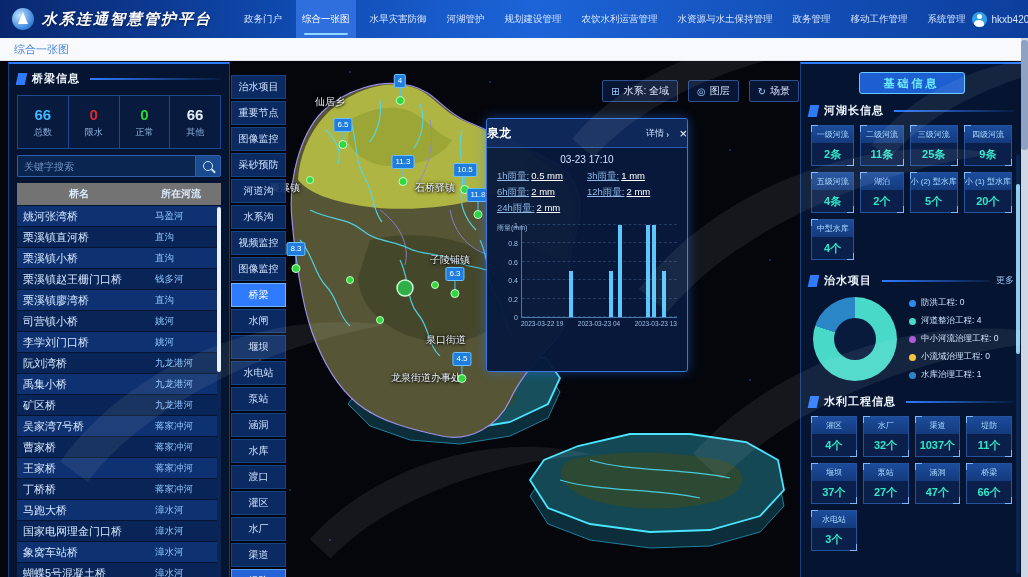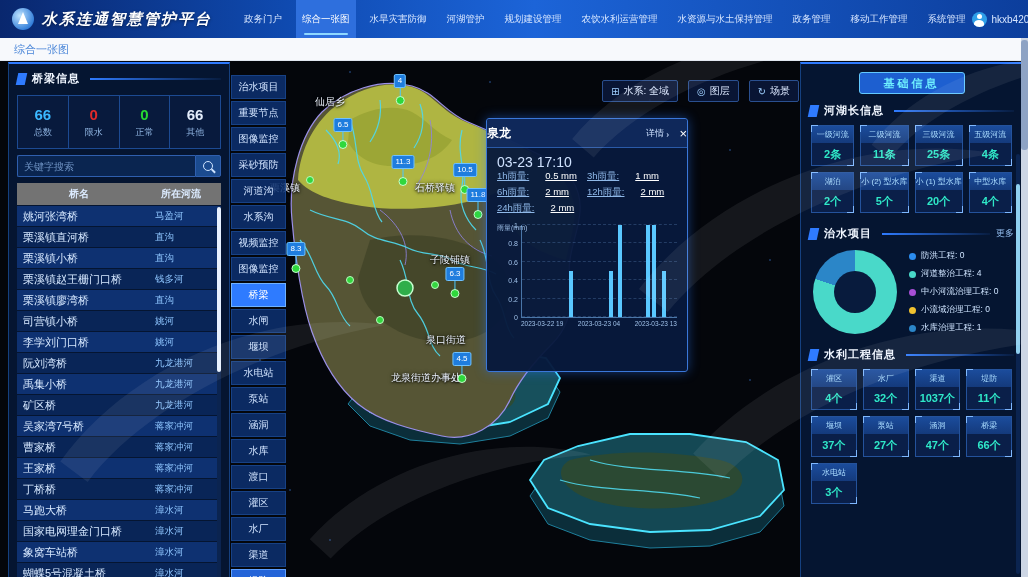--- a/index.html
+++ b/index.html
@@ -89,26 +89,26 @@
 
 .popup{position:absolute;left:486px;top:118px;width:200px;height:252px;background:rgba(7,25,60,.96);
   border:1px solid #3a77d9;border-radius:3px;box-shadow:0 0 12px rgba(40,120,255,.45);z-index:12;}
 .p-head{display:flex;align-items:center;height:28px;padding:0 0;border-bottom:1px solid #2a5aa8;
   background:rgba(22,52,112,.6);border-radius:3px 3px 0 0;}
 .p-title{color:#fff;font-size:12px;font-weight:bold;}
 .p-details{margin-left:auto;color:#cfe2ff;font-size:9px;cursor:pointer;display:flex;align-items:center;gap:2px;font-family:Liberation Serif, serif;}
 .arr{font-style:normal;color:#cfe2ff;font-size:10px;}
 .p-close{color:#fff;font-size:13px;margin-left:10px;cursor:pointer;line-height:1;}
 .p-body{padding:6px 10px 0 10px;}
-.p-time{color:#cfe2ff;font-size:14px;}
+.p-time{color:#cfe2ff;font-size:10px;margin-bottom:5px;text-align:center;}
 .metrics{display:grid;grid-template-columns:1fr 1fr;row-gap:3px;margin-bottom:6px;}
 .metric{white-space:nowrap;font-size:9.5px;}
 .metric div{display:inline;text-decoration:underline;}
 .m-k{color:#8fb8e8;}
-.m-v{color:#fff;margin-left:16px;}
+.m-v{color:#fff;margin-left:2px;}
 .chart{position:relative;margin-top:2px;}
 .ylab{position:absolute;top:-2px;left:0;font-size:7px;color:#9fc0e8;z-index:2;}
 #rain-plot{position:relative;margin-left:24px;margin-top:10px;height:92px;
   border-left:1px solid #4a76a8;border-bottom:1px solid #4a76a8;}
 .ytick{position:absolute;left:-22px;width:18px;text-align:right;font-size:7px;color:#9fc0e8;transform:translateY(50%);}
 .gline{position:absolute;left:0;right:0;border-top:1px dashed rgba(90,130,180,.35);}
 .bar{position:absolute;bottom:0;width:4px;background:#5ac8ff;}
 #rain-xlabels{margin-left:24px;display:flex;justify-content:space-between;font-size:6.5px;color:#9fc0e8;padding-top:2px;}
 
 
@@ -486,20 +486,24 @@
         </div>
         <div class="card">
           <div class="card-l">二级河流</div>
           <div class="card-v">11条</div>
         </div>
         <div class="card">
           <div class="card-l">三级河流</div>
           <div class="card-v">25条</div>
         </div>
         <div class="card">
+          <div class="card-l">四级河流</div>
+          <div class="card-v">9条</div>
+        </div>
+        <div class="card">
           <div class="card-l">五级河流</div>
           <div class="card-v">4条</div>
         </div>
         <div class="card">
           <div class="card-l">湖泊</div>
           <div class="card-v">2个</div>
         </div>
         <div class="card">
           <div class="card-l">小 (2) 型水库</div>
           <div class="card-v">5个</div>

